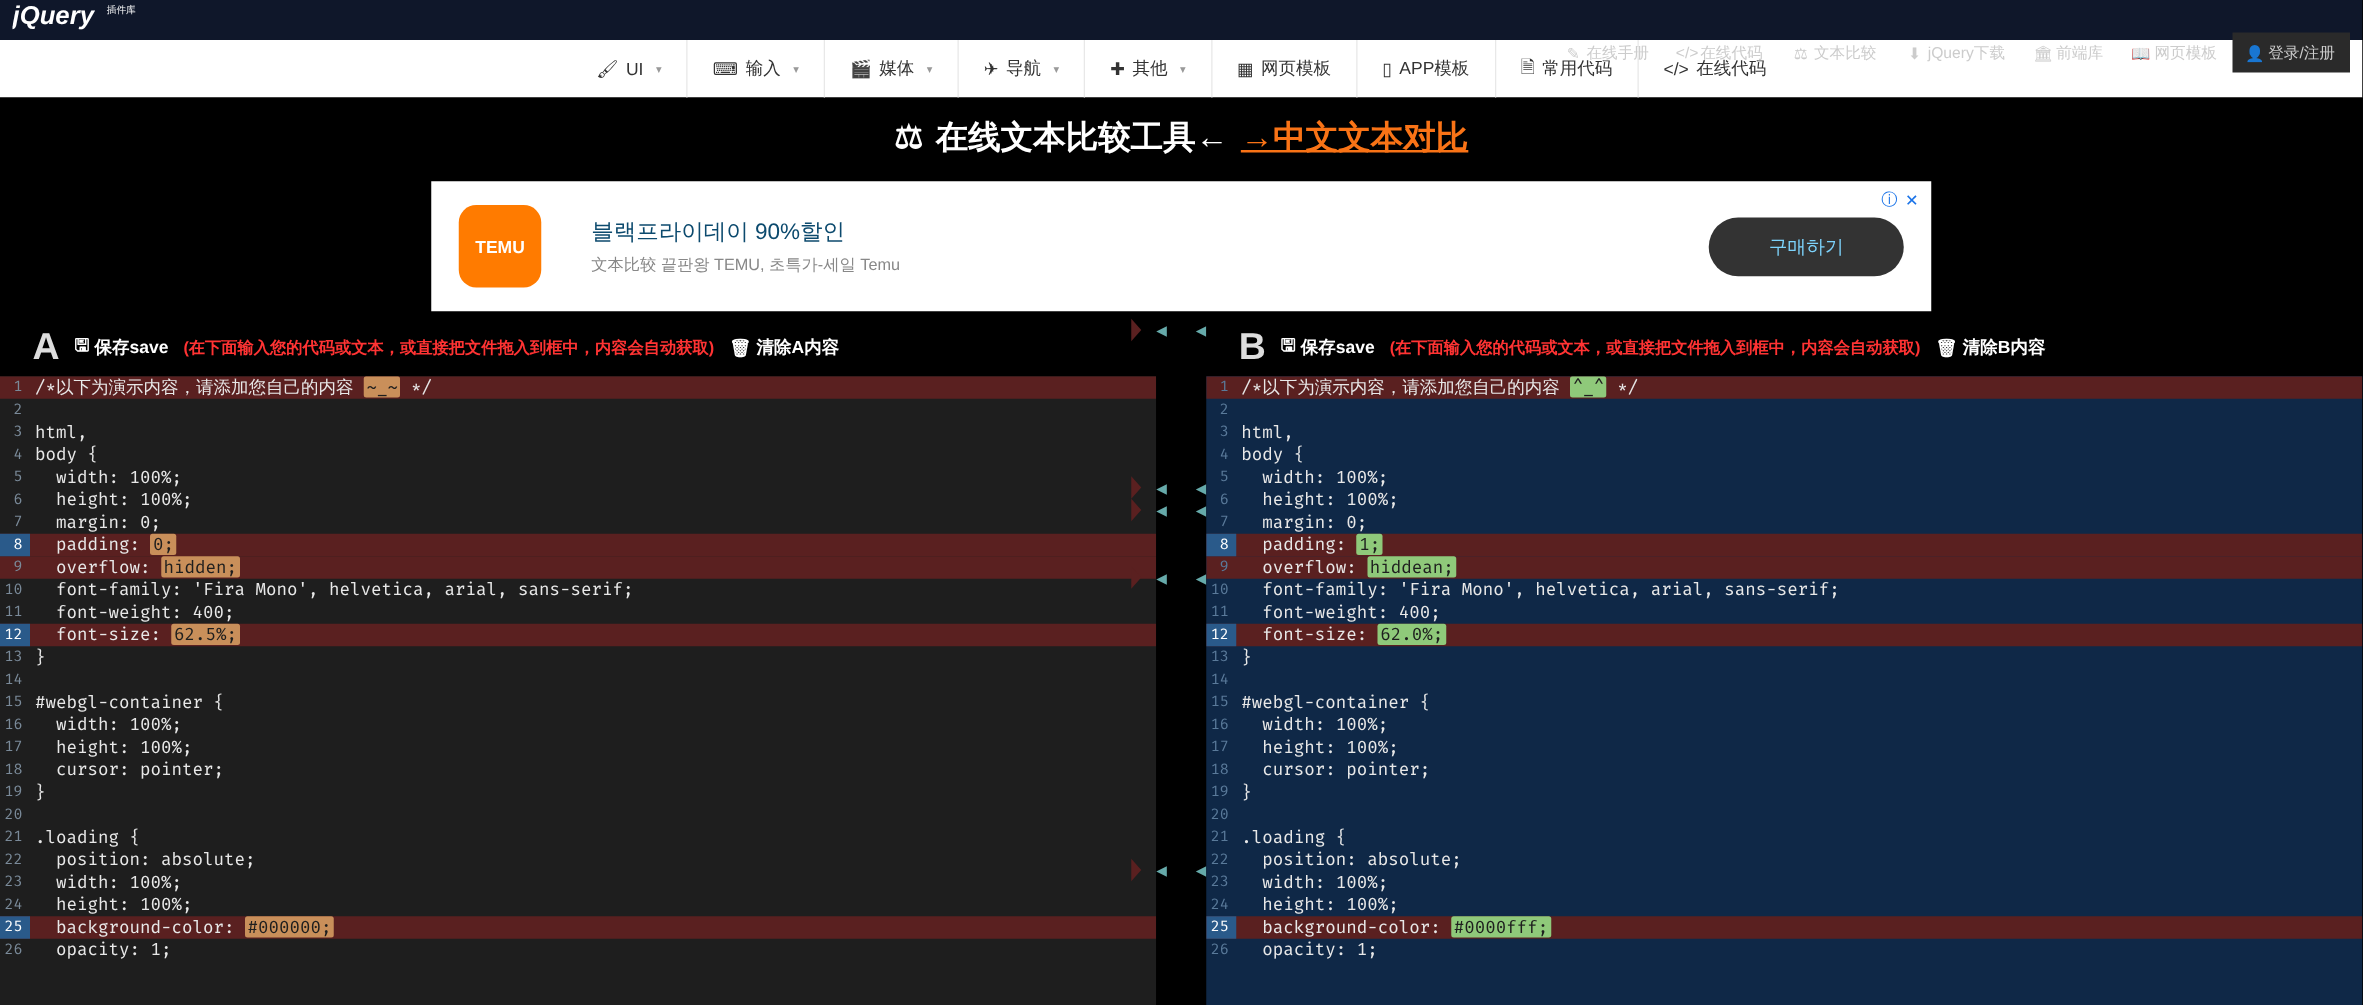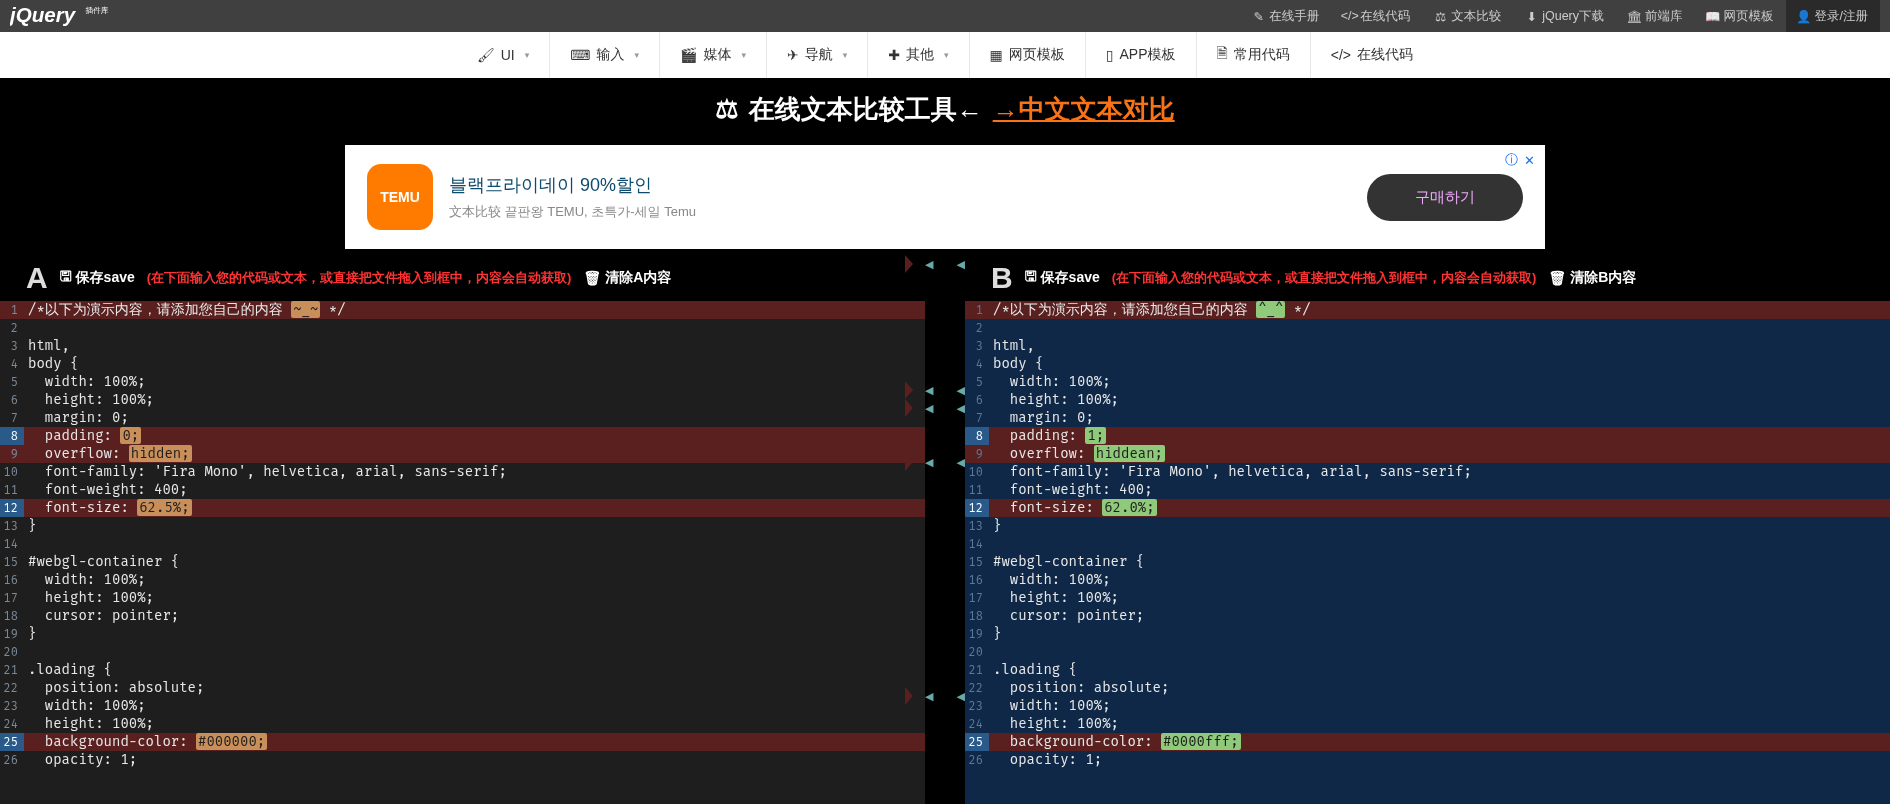--- a/index.html
+++ b/index.html
@@ -1,37 +1,37 @@
 <!DOCTYPE html>
 <html><head>
 <meta charset="utf-8">
 <style>
 * { margin:0; padding:0; box-sizing:border-box; }
 body { font-family:"Microsoft YaHei",Arial,sans-serif; background:#000; color:#fff; font-size:14px; width:1890px; height:804px; overflow:hidden; }
-.topbar { background:#404040; height:32px; display:flex; align-items:center; padding:0 10px; }
+.topbar { background:#0f172a; height:32px; display:flex; padding:0 10px;flex-direction:column; }
 .logo { height:28px; margin-right:20px; display:flex; align-items:center; }
 .logo svg { height:26px; }
 .topnav { margin-left:auto; display:flex; gap:0; align-items:center; height:32px; }
 .topnav-item { color:#ccc; font-size:12.5px; padding:0 12px; height:32px; display:flex; align-items:center; gap:4px; cursor:pointer; }
 .topnav-item.login { background:#2a2a2a; }
 .icon-sm { width:13px; height:13px; display:inline-flex; align-items:center; justify-content:center; }
 .menubar { background:#fff; height:46px; display:flex; align-items:center; justify-content:center; gap:0; }
 .menu-item { color:#333; font-size:14px; padding:0 20px; height:46px; display:flex; align-items:center; gap:6px; cursor:pointer; border-right:1px solid #e8e8e8; }
 .menu-item:last-child { border-right:none; }
 .menu-item .caret { font-size:9px; margin-left:4px; color:#999; }
 .title-row { background:#000; padding:14px 0; text-align:center; }
 .title-row h1 { font-size:26px; font-weight:bold; display:inline-flex; align-items:center; gap:10px; }
 .title-yellow { color:#f97316; text-decoration:underline; font-weight:bold; }
 .ad-wrap { background:#000; padding:4px 0 6px; display:flex; justify-content:center; }
 .ad { width:1200px; height:104px; background:#fff; display:flex; align-items:center; padding:0 22px; position:relative; }
-.ad-logo { width:66px; height:66px; background:#ff7b00; border-radius:14px; display:flex; align-items:center; justify-content:center; color:#fff; font-weight:bold; font-size:14px; margin-right:16px; }
+.ad-logo { width:66px; height:66px; background:#ff7b00; border-radius:14px; display:flex; align-items:center; justify-content:center; color:#fff; font-weight:bold; font-size:14px; margin-right:40px; }
 .ad-text { flex:1; }
 .ad-text .line1 { color:#0c4a6e; font-size:18px; margin-bottom:6px; }
 .ad-text .line2 { color:#888; font-size:13px; }
-.ad-btn { background:#333; color:#f0abfc; border-radius:28px; padding:14px 48px; font-size:15px; cursor:pointer; }
+.ad-btn { background:#333; color:#7dd3fc; border-radius:28px; padding:14px 48px; font-size:15px; cursor:pointer; }
 .ad-close { position:absolute; top:6px; right:10px; color:#1a73e8; font-size:13px; display:flex; gap:6px; align-items:center; }
 .panes { display:flex; height:calc(100% - 32px - 46px - 60px - 114px); }
 .pane { flex:1; display:flex; flex-direction:column; min-width:0; position:relative; }
 .pane-header { height:46px; display:flex; align-items:center; gap:12px; padding:0 10px 0 26px; background:#000; }
 .pane-letter { font-size:30px; font-weight:bold; color:#ddd; line-height:1; }
 .save-btn { color:#fff; font-size:14px; font-weight:bold; cursor:pointer; display:flex; align-items:center; gap:4px; }
 .hint { color:#f33; font-size:13px; font-weight:bold; }
 .clear-btn { color:#fff; font-size:14px; cursor:pointer; display:flex; align-items:center; gap:4px; font-weight:bold; }
 .editor { flex:1; background:#1e1e1e; font-family:Consolas,"Fira Mono",monospace; font-size:14px; overflow:hidden; position:relative; }
 .editor-b { background:#0f2847; }

